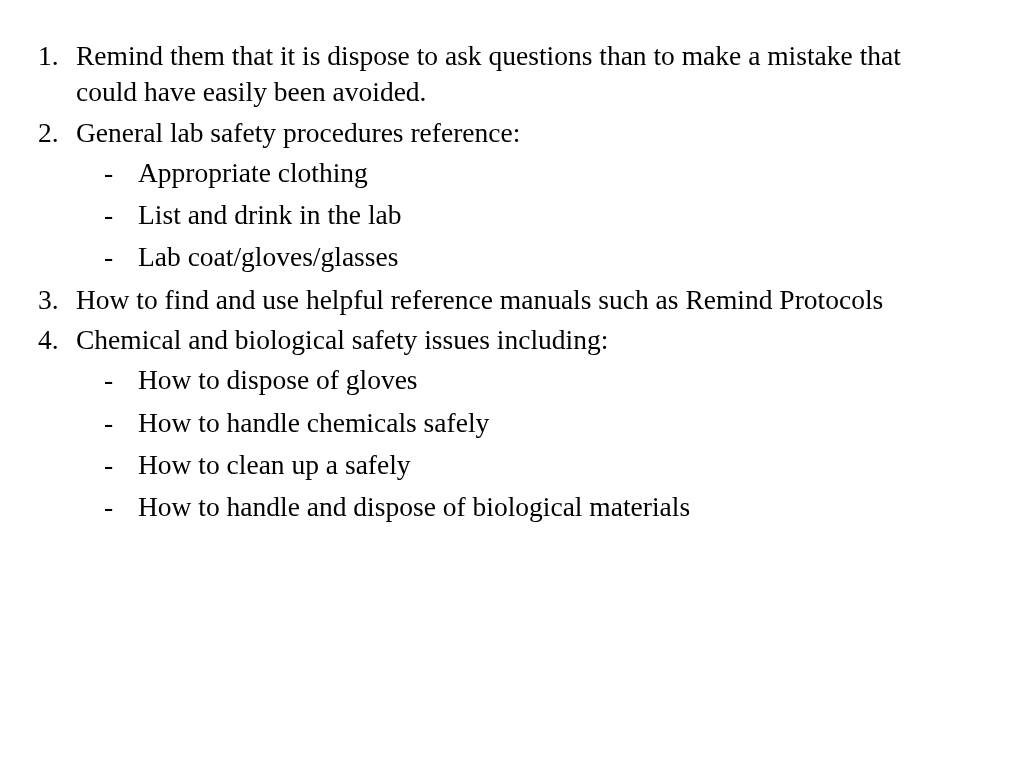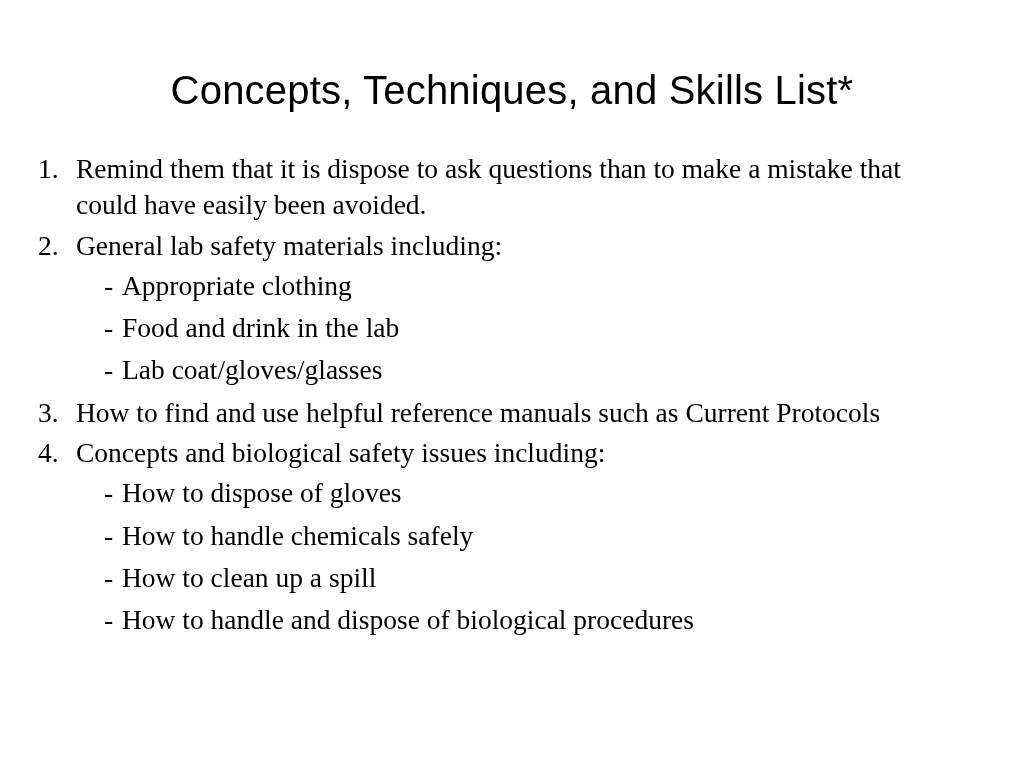--- a/index.html
+++ b/index.html
@@ -57,73 +57,73 @@
     margin-bottom: 6px;
     display: flex;
     align-items: flex-start;
   }
   .sub-item .dash {
     flex: 0 0 auto;
     width: 18px;
   }
   .sub-item .sub-text {
     flex: 1 1 auto;
+    margin-left: 16px;
   }
 </style>
 </head>
 <body>
 
 <div class="slide">
 
-  <h1 class="slide-title">Concepts, Techniques, and Skills List*</h1>
 
   <div class="body-block">
 
     <div class="num-item">
       <span class="marker">1.</span>
       <span class="text">Remind them that it is dispose to ask questions than to make a mistake that could have easily been avoided.</span>
     </div>
 
     <div class="num-item">
       <span class="marker">2.</span>
-      <span class="text">General lab safety materials including:</span>
+      <span class="text">General lab safety procedures reference:</span>
     </div>
     <div class="sub-item">
       <span class="dash">-</span>
       <span class="sub-text">Appropriate clothing</span>
     </div>
     <div class="sub-item">
       <span class="dash">-</span>
-      <span class="sub-text">Food and drink in the lab</span>
+      <span class="sub-text">List and drink in the lab</span>
     </div>
     <div class="sub-item">
       <span class="dash">-</span>
       <span class="sub-text">Lab coat/gloves/glasses</span>
     </div>
 
     <div class="num-item">
       <span class="marker">3.</span>
-      <span class="text">How to find and use helpful reference manuals such as Current Protocols</span>
+      <span class="text">How to find and use helpful reference manuals such as Remind Protocols</span>
     </div>
 
     <div class="num-item">
       <span class="marker">4.</span>
-      <span class="text">Concepts and biological safety issues including:</span>
+      <span class="text">Chemical and biological safety issues including:</span>
     </div>
     <div class="sub-item">
       <span class="dash">-</span>
       <span class="sub-text">How to dispose of gloves</span>
     </div>
     <div class="sub-item">
       <span class="dash">-</span>
       <span class="sub-text">How to handle chemicals safely</span>
     </div>
     <div class="sub-item">
       <span class="dash">-</span>
-      <span class="sub-text">How to clean up a spill</span>
+      <span class="sub-text">How to clean up a safely</span>
     </div>
     <div class="sub-item">
       <span class="dash">-</span>
-      <span class="sub-text">How to handle and dispose of biological procedures</span>
+      <span class="sub-text">How to handle and dispose of biological materials</span>
     </div>
 
   </div>
 </div>
 
 </body></html>

